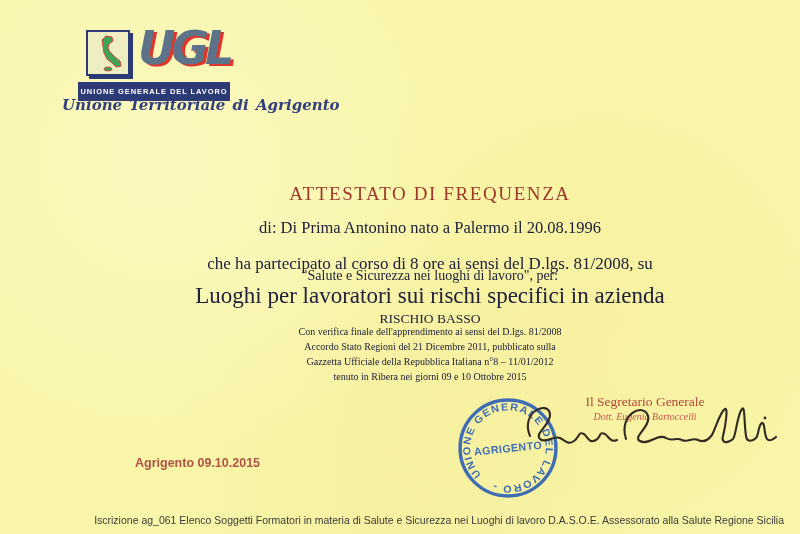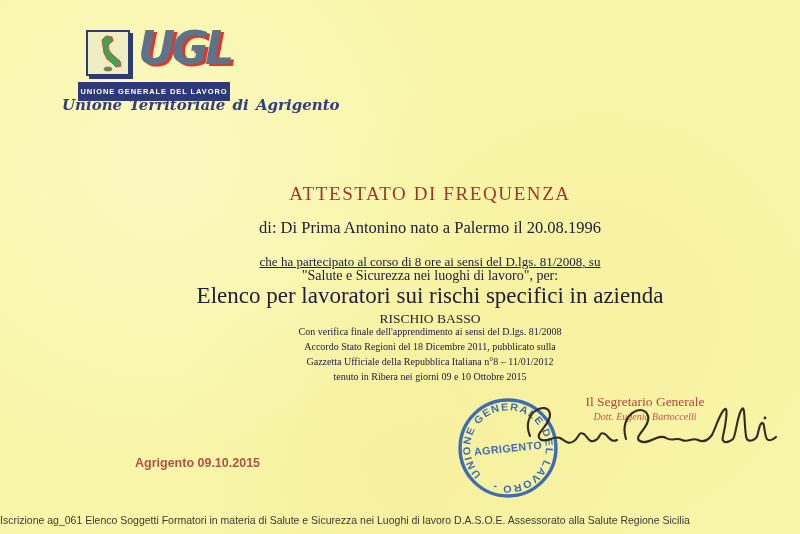--- a/index.html
+++ b/index.html
@@ -53,21 +53,21 @@
   }
 
   
   .content{position:absolute;left:60px;top:0;width:740px;text-align:center;color:var(--ink,#20203c);}
   .cert-title{
     position:absolute;left:0;width:100%;top:183px;
     font-size:19px;letter-spacing:1.6px;
     color:var(--title-red,#9e382c);
   }
   .recipient{position:absolute;left:0;width:100%;top:218px;font-size:16.5px;}
-  .intro1{position:absolute;left:0;width:100%;top:254px;font-size:13px;text-decoration:underline;}
+  .intro1{position:absolute;left:0;width:100%;top:254px;font-size:17px;}
   .intro2{position:absolute;left:0;width:100%;top:268px;font-size:14px;}
   .course-title{position:absolute;left:0;width:100%;top:283px;font-size:23px;}
   .risk{position:absolute;left:0;width:100%;top:311px;font-size:13.5px;}
   .detail{position:absolute;left:0;width:100%;font-size:10px;}
   .d0{top:326px}.d1{top:341px}.d2{top:356px}.d3{top:371px}
 
   
   .signatory{position:absolute;left:540px;top:394px;width:210px;text-align:center;
     font-family:Liberation Serif, serif;}
   .sig-role{font-size:13.5px;color:var(--sig-role-red,#b3453a);}
@@ -80,21 +80,21 @@
   
   .autograph{position:absolute;left:514px;top:394px;width:266px;height:72px;}
   .autograph path{stroke:#332a23;stroke-width:2.1;fill:none;stroke-linecap:round;stroke-linejoin:round;}
 
   .place-date{
     position:absolute;left:135px;top:456px;
     font-family:"Liberation Sans", sans-serif;
     font-size:12.5px;font-weight:bold;color:var(--date-red,#b05244);
   }
   .footer-note{
-    position:absolute;left:0;top:514px;width:784px;text-align:left;
+    position:absolute;left:0;top:514px;width:784px;text-align:right;
     font-family:"Liberation Sans", sans-serif;
     font-size:10.5px;color:var(--footer-gray,#3a3a3a);
   }
 </style>
 </head>
 <body>
 
 <div id="certificate">
 
   <div class="logo-block">
@@ -109,24 +109,24 @@
     </div>
     <div class="logo-bar">UNIONE GENERALE DEL LAVORO</div>
   </div>
   <div class="logo-subtitle">Unione Territoriale di Agrigento</div>
 
   <div class="content">
     <div class="cert-title">ATTESTATO DI FREQUENZA</div>
     <div class="recipient">di: Di Prima Antonino nato a Palermo il 20.08.1996</div>
     <div class="intro1">che ha partecipato al corso di 8 ore ai sensi del D.lgs. 81/2008, su</div>
     <div class="intro2">"Salute e Sicurezza nei luoghi di lavoro", per:</div>
-    <div class="course-title">Elenco per lavoratori sui rischi specifici in azienda</div>
+    <div class="course-title">Luoghi per lavoratori sui rischi specifici in azienda</div>
     <div class="risk">RISCHIO BASSO</div>
     <div class="detail d0">Con verifica finale dell'apprendimento ai sensi del D.lgs. 81/2008</div>
-    <div class="detail d1">Accordo Stato Regioni del 18 Dicembre 2011, pubblicato sulla</div>
+    <div class="detail d1">Accordo Stato Regioni del 21 Dicembre 2011, pubblicato sulla</div>
     <div class="detail d2">Gazzetta Ufficiale della Repubblica Italiana n°8 – 11/01/2012</div>
     <div class="detail d3">tenuto in Ribera nei giorni 09 e 10 Ottobre 2015</div>
   </div>
 
   <div class="signatory">
     <div class="sig-role">Il Segretario Generale</div>
     <div class="sig-name">Dott. Eugenio Bartoccelli</div>
   </div>
 
   <svg class="stamp" viewBox="0 0 102 102">

